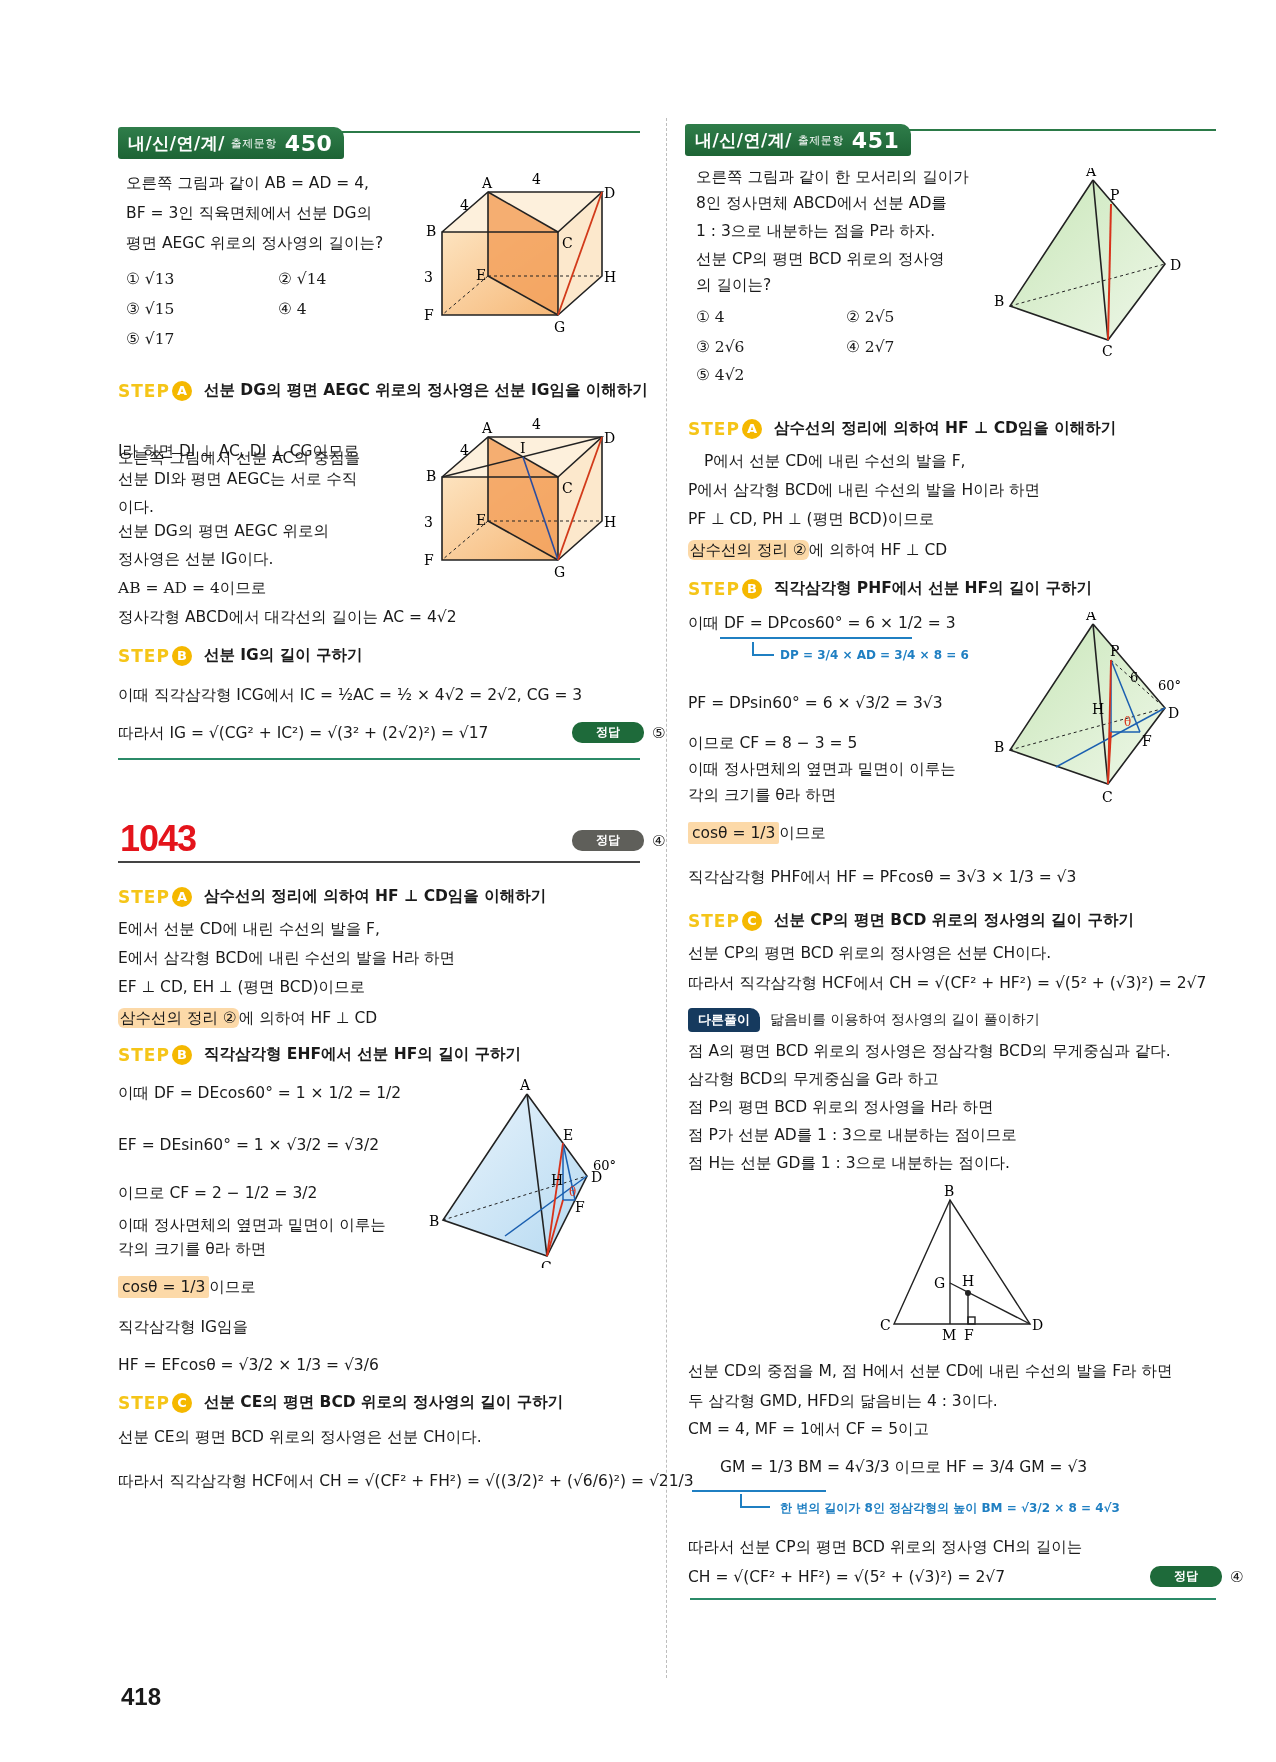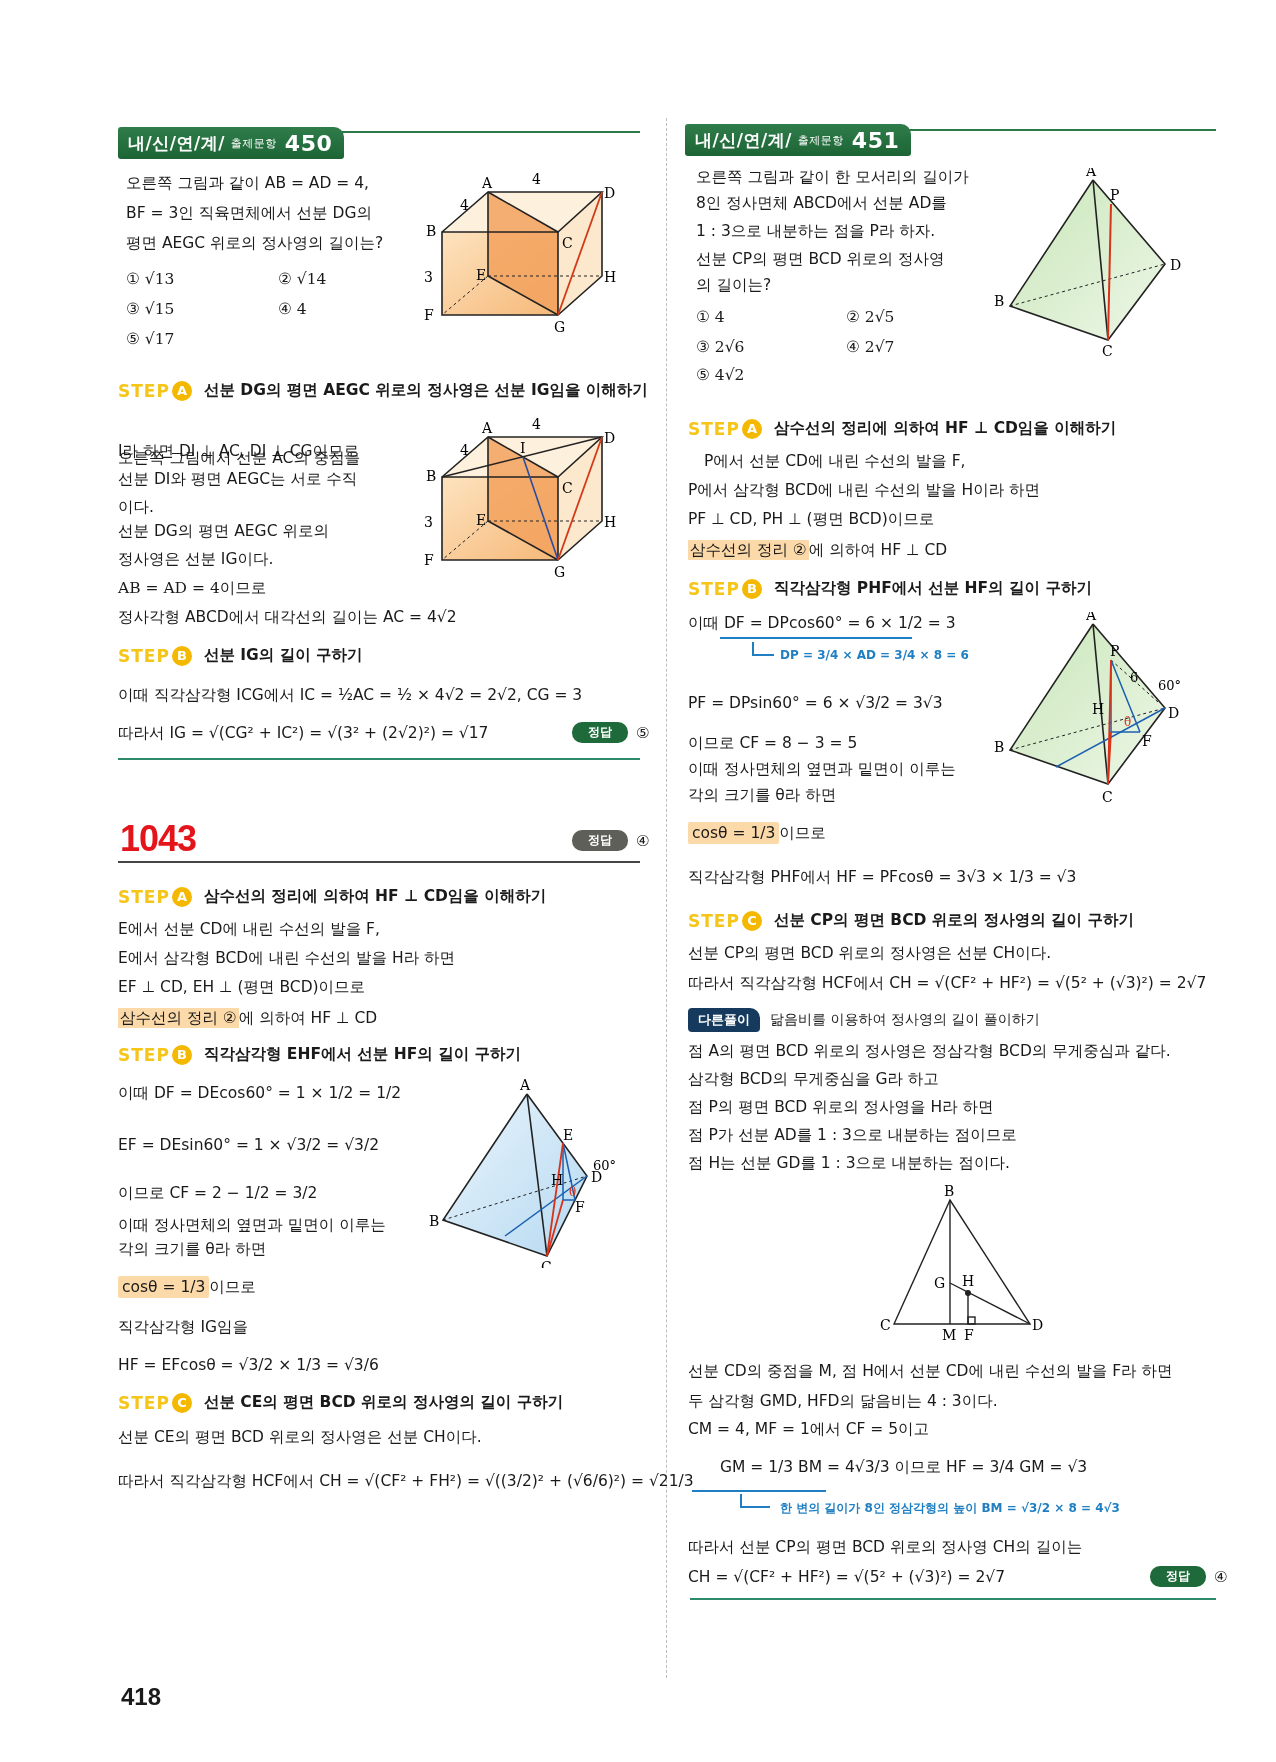--- a/index.html
+++ b/index.html
@@ -26,28 +26,28 @@
   .txt { font-size: 15.5px; line-height: 26px; white-space: nowrap; }
   .serif { font-family: "DejaVu Serif", serif; }
   .choice { position: absolute; font-size: 15.5px; font-family: "DejaVu Serif", serif; }
   .step { position: absolute; display: flex; align-items: center; font-size: 15.5px; font-weight: bold; white-space: nowrap; }
   .step-word { color: #f5c518; font-weight: bold; font-size: 17px; letter-spacing: 1px; font-family: "DejaVu Sans", sans-serif; }
   .step-circle {
     display: inline-flex; width: 20px; height: 20px; border-radius: 50%;
     background: #f5b800; color: #fff; font-size: 13px; font-weight: bold;
     align-items: center; justify-content: center; margin: 0 12px 0 2px;
   }
-  .hl { background: #fcd9a8; padding: 1px 2px; }
+  .hl { background: #fcd9a8; padding: 1px 2px; border-radius: 6px; }
   .hl-box { background: #fcd9a8; padding: 2px 4px; border-radius: 2px; }
   .answer {
     position: absolute; display: flex; align-items: center; gap: 8px;
     font-size: 15px;
   }
   .answer-pill {
-    background: #1e6a3a; color: #fff; font-size: 12px; padding: 2px 16px;
+    background: #1e6a3a; color: #fff; font-size: 12px; padding: 2px 24px;
     border-radius: 10px; font-weight: bold;
   }
   .answer-pill.gray { background: #5f5f5a; }
   .hr-green { position: absolute; height: 2px; background: #2b8a68; }
   .hr-dark { position: absolute; height: 2px; background: #444; }
   .big-num { position: absolute; color: #e4141b; font-size: 36px; font-weight: bold; font-family: "Liberation Sans", sans-serif; letter-spacing: -1px; }
   .note-blue { position: absolute; color: #1f7fc2; font-size: 12px; font-weight: bold; white-space: nowrap; }
   .note-line { position: absolute; height: 2px; background: #1f7fc2; }
   .note-arrow { position: absolute; border-left: 2px solid #1f7fc2; border-bottom: 2px solid #1f7fc2; }
   .alt-badge {

